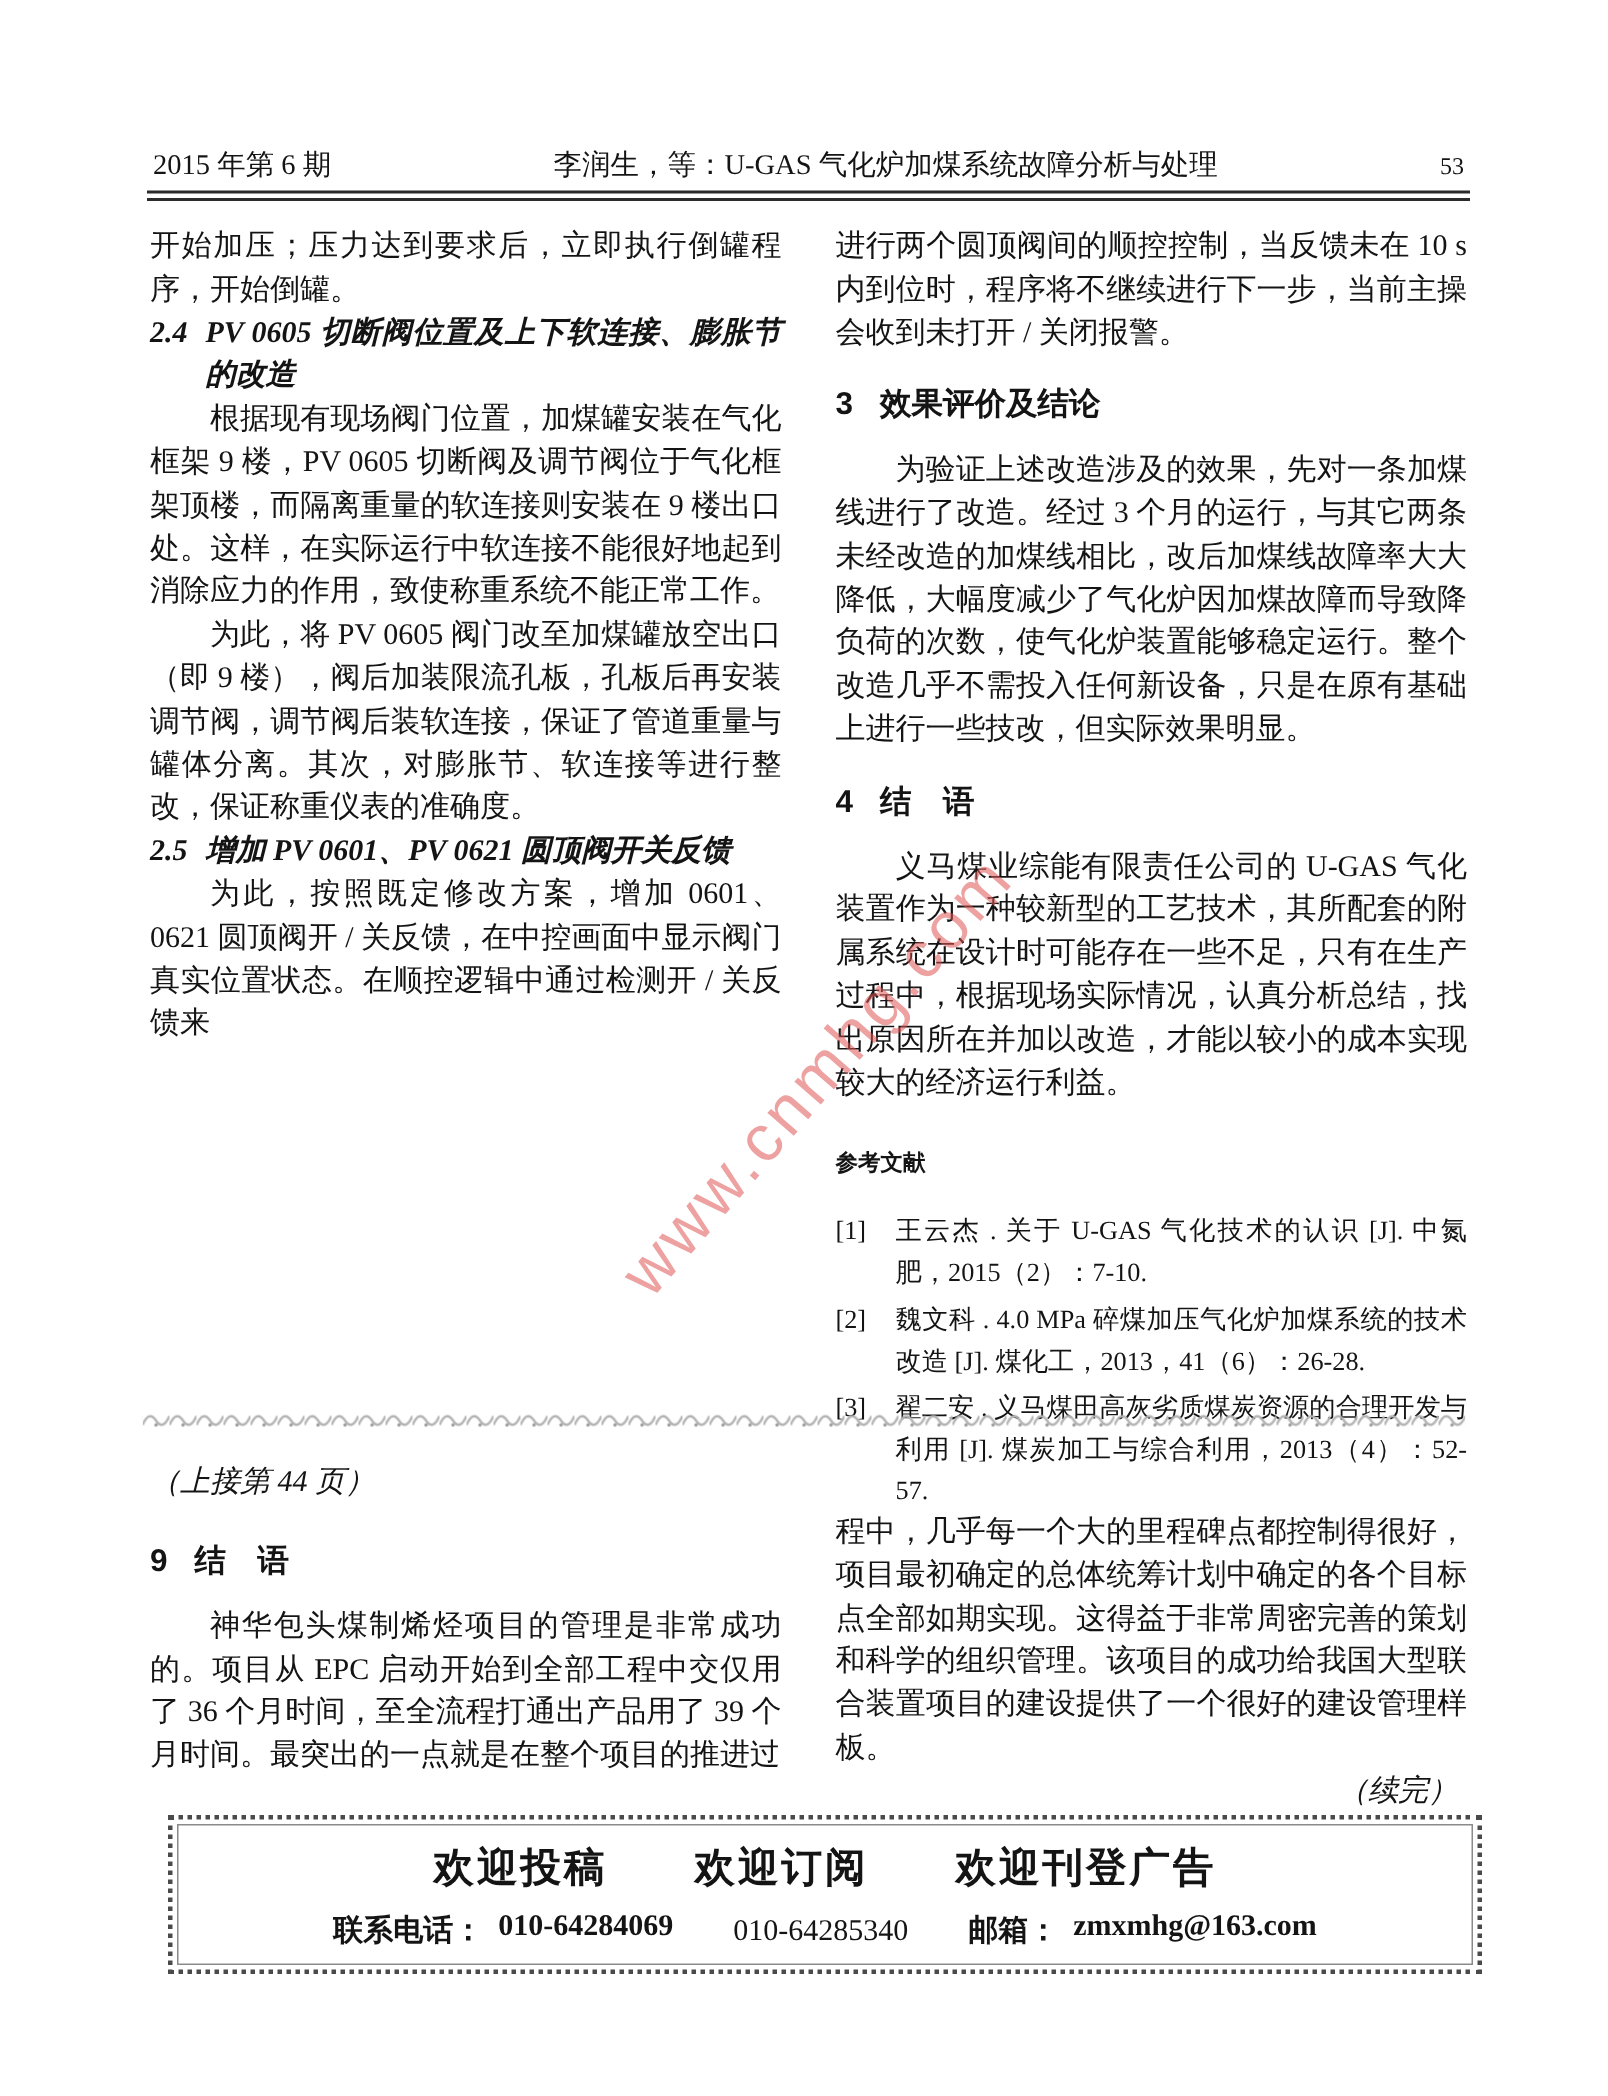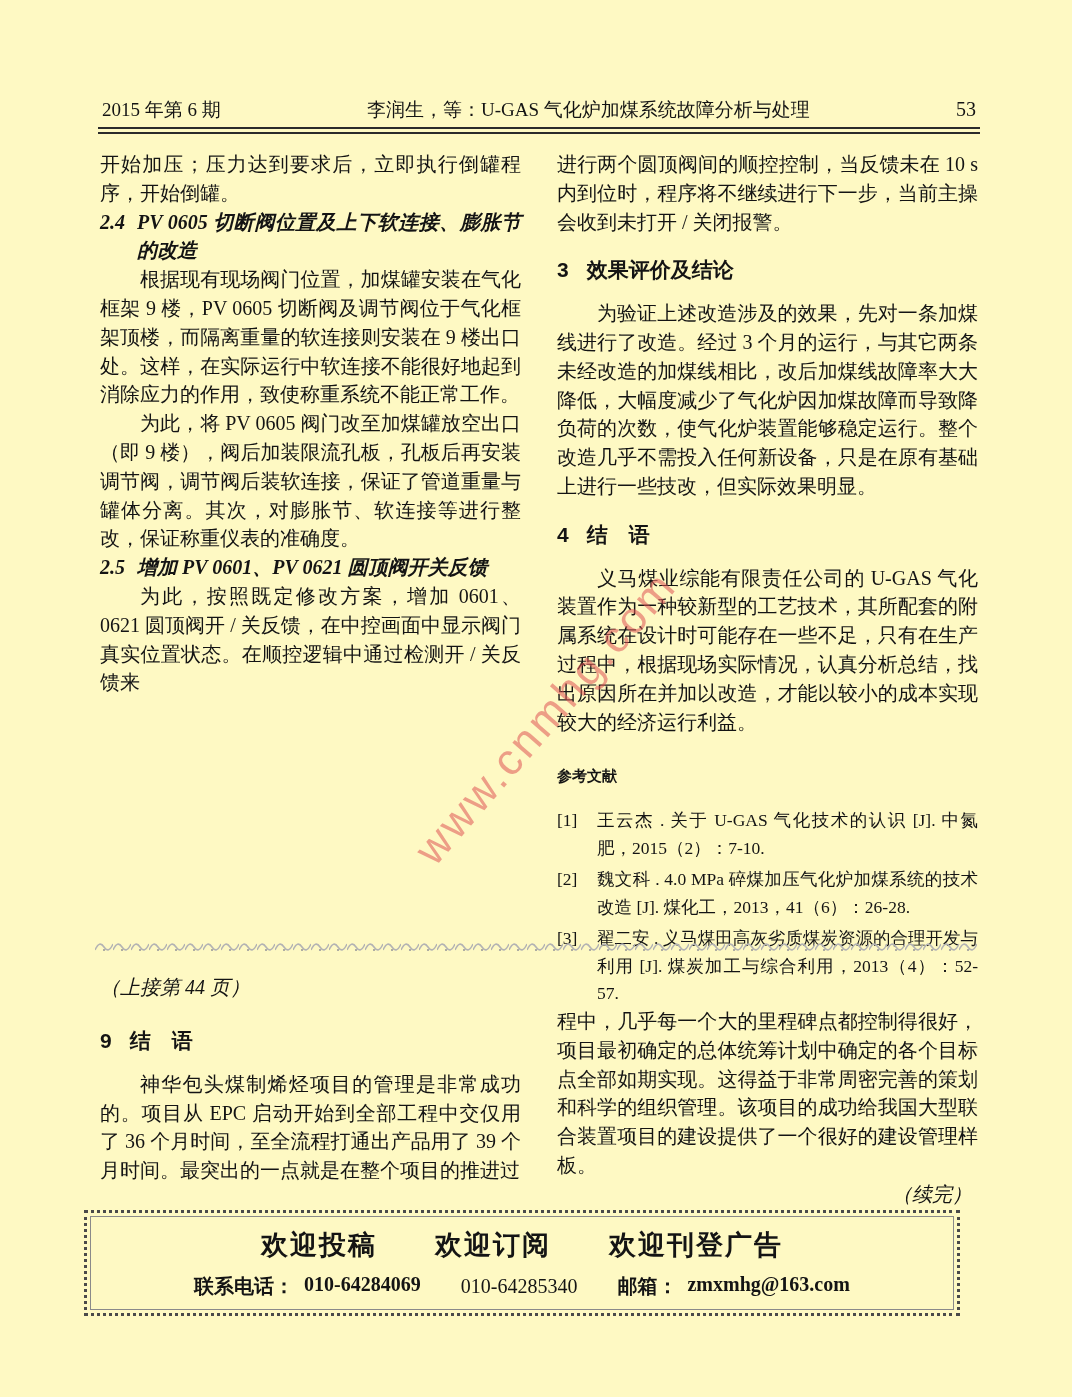--- a/index.html
+++ b/index.html
@@ -1,29 +1,29 @@
 <!DOCTYPE html>
 <html><head>
 <meta charset="utf-8">
 <style>
   html,body{margin:0;padding:0;background:#e9e9e9;}
   .page{
     position:relative; width:1072px; height:1397px; margin:0 auto;
-    background:#fef9c3; overflow:hidden;
+    background:#ffffff; overflow:hidden;
     font-family:"Liberation Serif","DejaVu Serif",serif;
     color:#141414;
   }
   
   .hdr{
     position:absolute; left:102px; right:96px; top:97px;
     display:flex; align-items:baseline; font-size:19px;
   }
   .hdr .issue{white-space:nowrap;}
   .hdr .running{flex:1; text-align:center; white-space:nowrap;}
-  .hdr .pnum{white-space:nowrap; font-size:20px;text-align:right;}
+  .hdr .pnum{white-space:nowrap; font-size:16px;text-align:right;}
   .double-rule{
     position:absolute; left:98px; right:92px; top:127px; height:3px;
     border-top:2px solid #2b2b2b; border-bottom:2px solid #2b2b2b;
   }
   
   .art1{
     position:absolute; top:150px; left:100px; width:878px;
     display:flex; gap:36px;
   }
   .col{width:421px; font-size:20px; line-height:28.8px; text-align:justify;}
@@ -49,21 +49,21 @@
   .ref .bdy{flex:1; text-align:justify;}
   
   .divider{position:absolute; top:939px; left:95px; width:882px; height:16px;}
   
   .art2{position:absolute; top:974px; left:100px; width:878px;}
   .cont-note{font-size:20px; font-style:italic; margin-bottom:6px;}
   .art2 .cols{display:flex; gap:36px; margin-top:4px;}
   .end-note{text-align:right; font-style:italic; margin-top:14px; padding-right:6px;}
   
   .ad-box{
-    position:absolute; top:1210px; left:84px; width:870px; height:100px;
+    position:absolute; top:1210px; left:112px; width:870px; height:100px;
     border:3px dotted #4a4a4a;
     text-align:right;
   }
   .ad-inner{
     position:absolute; inset:3px; border:1px solid #8a8a8a;
     display:flex; flex-direction:column; justify-content:center; align-items:center; gap:10px;
   }
   .slogans{
     display:flex; gap:58px;
     font-family:"Liberation Sans","DejaVu Sans",sans-serif;

